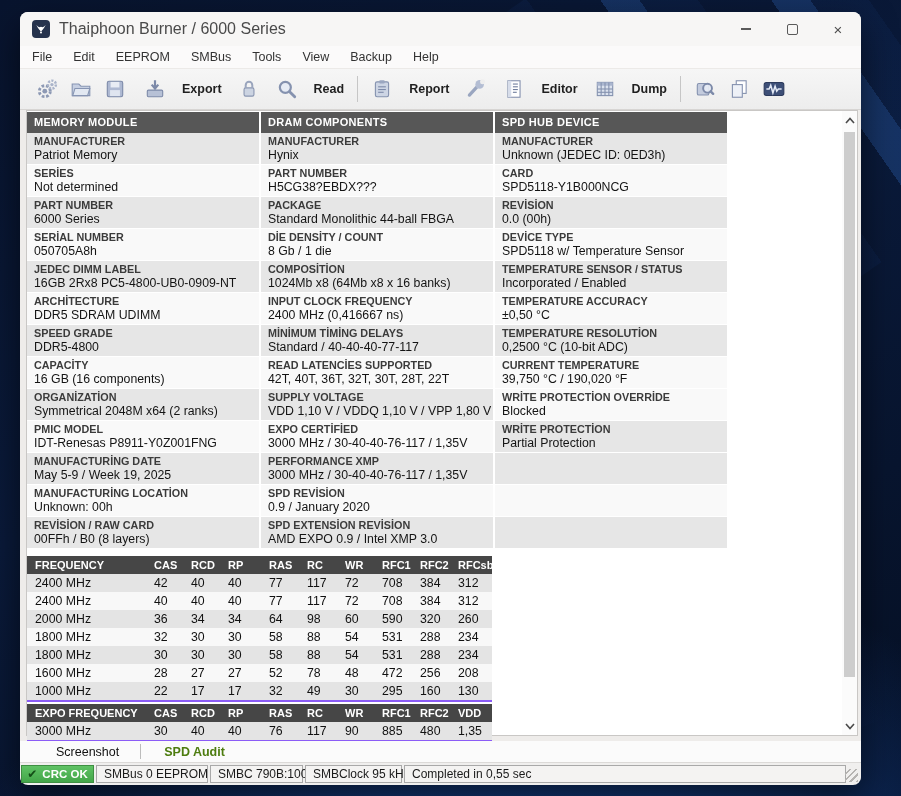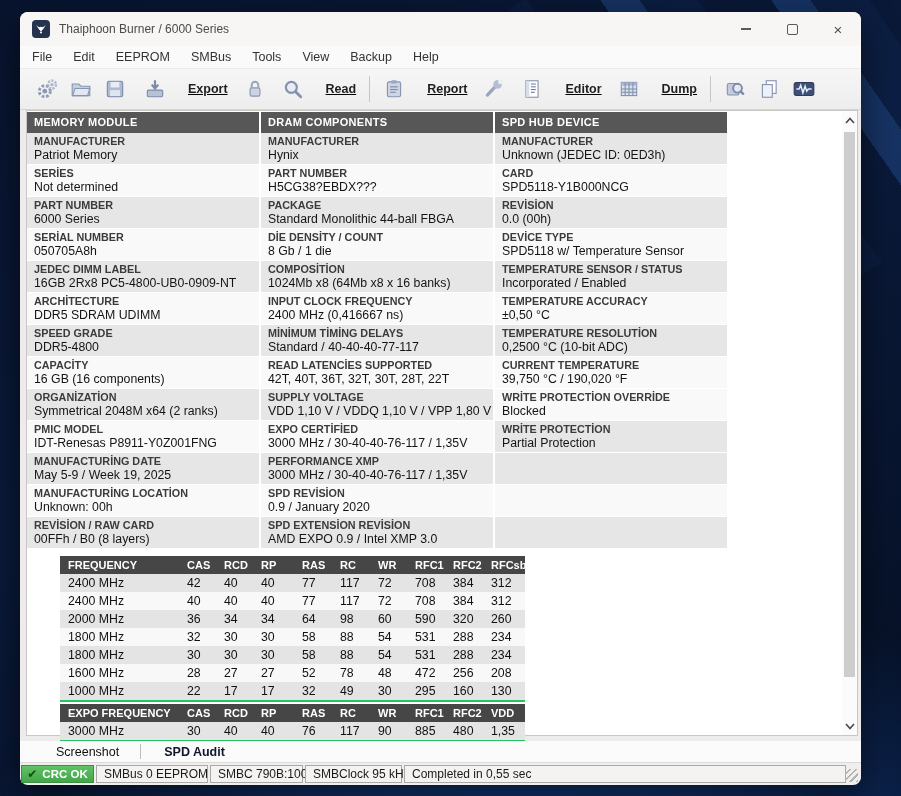--- a/index.html
+++ b/index.html
@@ -16,64 +16,64 @@
   .wp-streak3{position:absolute;right:-60px;bottom:40px;width:420px;height:260px;transform:rotate(-18deg);
     background:linear-gradient(100deg,transparent 30%,rgba(14,36,86,.9) 55%,transparent 75%);}
 
   .window{
     position:absolute;left:20px;top:12px;width:841px;height:772px;
     background:#eeecea;border-radius:8px;box-shadow:0 14px 34px rgba(0,0,0,.55);
   }
   
   .titlebar{position:absolute;left:0;top:0;right:0;height:34px;background:#f7f6f5;border-radius:8px 8px 0 0;display:flex;align-items:center;}
   .appicon{width:18px;height:18px;margin-left:12px;border-radius:4px;background:#26334d;display:flex;align-items:center;justify-content:center;}
-  .title-text{margin-left:9px;font-size:12px;color:#4a4a4a;}
+  .title-text{margin-left:9px;font-size:16px;color:#4a4a4a;}
   .wincontrols{margin-left:auto;display:flex;height:100%;}
   .wc{width:46px;height:100%;display:flex;align-items:center;justify-content:center;color:#555;}
   .wc-min{width:10px;height:2px;background:#5a5a5a;display:inline-block;}
   .wc-max{width:9px;height:9px;border:1.4px solid #5a5a5a;border-radius:2px;display:inline-block;}
   .wc-close-glyph{font-size:15px;color:#4f4f4f;line-height:1;}
   
   .menubar{position:absolute;left:0;top:34px;right:0;height:22px;background:#fbfafa;display:flex;align-items:center;padding-left:12px;border-bottom:1px solid #eceae8;}
   .menu-item{font-size:12.5px;color:#333;margin-right:21px;}
   
   .toolbar{position:absolute;left:0;top:57px;right:0;height:40px;background:linear-gradient(#f6f6f6,#ededed);border-bottom:1px solid #d7d5d3;display:flex;align-items:center;padding-left:10px;}
-  .tb-btn{display:flex;align-items:center;gap:22px;padding:3px 6px;border-radius:3px;text-decoration:underline;}
+  .tb-btn{display:flex;align-items:center;gap:16px;padding:3px 6px;border-radius:3px;}
   .tb-label{font-size:12.5px;font-weight:bold;color:#1f1f1f;}
   .tb-sep{width:1px;height:26px;background:#c6c6c6;margin:0 7px;}
   .tb-btn svg{display:block;}
   
   .content{position:absolute;left:6px;top:98px;width:832px;height:626px;background:#fff;border:1px solid #c9c7c5;box-sizing:border-box;}
   .panels{position:absolute;left:0;top:1px;display:flex;gap:2px;}
   .panel{width:232px;}
   .panel-header{height:21px;background:#575757;color:#fff;font-size:11px;font-weight:bold;letter-spacing:.3px;line-height:21px;padding-left:7px;box-sizing:border-box;}
   .spec-row{height:32px;box-sizing:border-box;border-bottom:1px solid #fff;padding:2px 9px 0 7px;}
   .spec-row.odd{background:#e6e6e6;}
   .spec-row.even{background:#f9f9f9;}
   .spec-label{font-size:10.8px;font-weight:bold;color:#3b3b3b;line-height:13px;white-space:nowrap;}
   .spec-value{font-size:12.3px;color:#141414;line-height:15px;white-space:nowrap;}
   .timing-wrap{position:absolute;left:0;}
   #freq-table-mount{top:445px;}
   #expo-table-mount{top:593px;}
-  table.timing{border-collapse:collapse;table-layout:fixed;width:465px;border-bottom:2px solid #22c55e;margin-left:33px;}
+  table.timing{border-collapse:collapse;table-layout:fixed;width:465px;border-bottom:2px solid #8b5cf6;}
   table.timing th{background:#464646;color:#fff;font-size:11px;font-weight:bold;text-align:left;height:18px;padding:0 0 0 2px;}
   table.timing th.first, table.timing td.first{padding-left:8px;}
   table.timing td{font-size:12.3px;color:#111;height:18px;padding:0 0 0 2px;white-space:nowrap;}
   tr.t-odd{background:#e4e4e4;}
   tr.t-even{background:#f8f8f8;}
   
   .scrollbar{position:absolute;right:0;top:0;bottom:0;width:15px;background:#fbfbfb;}
   .sb-btn{position:absolute;left:0;width:15px;height:18px;display:flex;align-items:center;justify-content:center;}
   .sb-up{top:0;} .sb-down{bottom:0;}
   .sb-thumb{position:absolute;left:2px;top:21px;width:11px;height:545px;background:#cdcdcd;}
   
   .tabs{position:absolute;left:0;top:729px;right:0;height:21px;background:#fbfbfb;display:flex;align-items:center;}
   .tab{font-size:12.5px;}
   .tab.active{font-weight:normal;color:#111;margin-left:36px;}
-  .tab.inactive{font-weight:bold;color:#0f172a;}
+  .tab.inactive{font-weight:bold;color:#4d7c0f;}
   .tab-sep{width:1px;height:15px;background:#bcbcbc;margin:0 23px 0 21px;}
   
   .statusbar{position:absolute;left:0;top:750px;right:0;height:22px;background:#f0efee;border-top:1px solid #dcdad8;border-radius:0 0 8px 8px;display:flex;align-items:center;padding:0 1px;}
   .sb-field{height:18px;border:1px solid #a9a9a9;background:#f4f3f2;font-size:12px;color:#1a1a1a;display:flex;align-items:center;padding:0 7px;margin-right:2px;box-sizing:border-box;white-space:nowrap;}
   .sb-crc{width:73px;margin-left:0;border:1px solid #3e8f42;background:linear-gradient(#5fc264,#43a649);color:#fff;font-weight:bold;font-size:11.5px;justify-content:center;gap:5px;padding:0 4px;}
   .sb-crc .chk{color:#134d16;font-size:12px;font-weight:bold;}
   .sb-f1{width:112px;} .sb-f2{width:93px;} .sb-f3{width:97px;}
   .sb-f4{flex:1;margin-right:14px;}
   .grip{position:absolute;right:3px;bottom:3px;width:13px;height:13px;
     background:repeating-linear-gradient(135deg,transparent 0 3px,#b5b3b1 3px 4.5px);}

